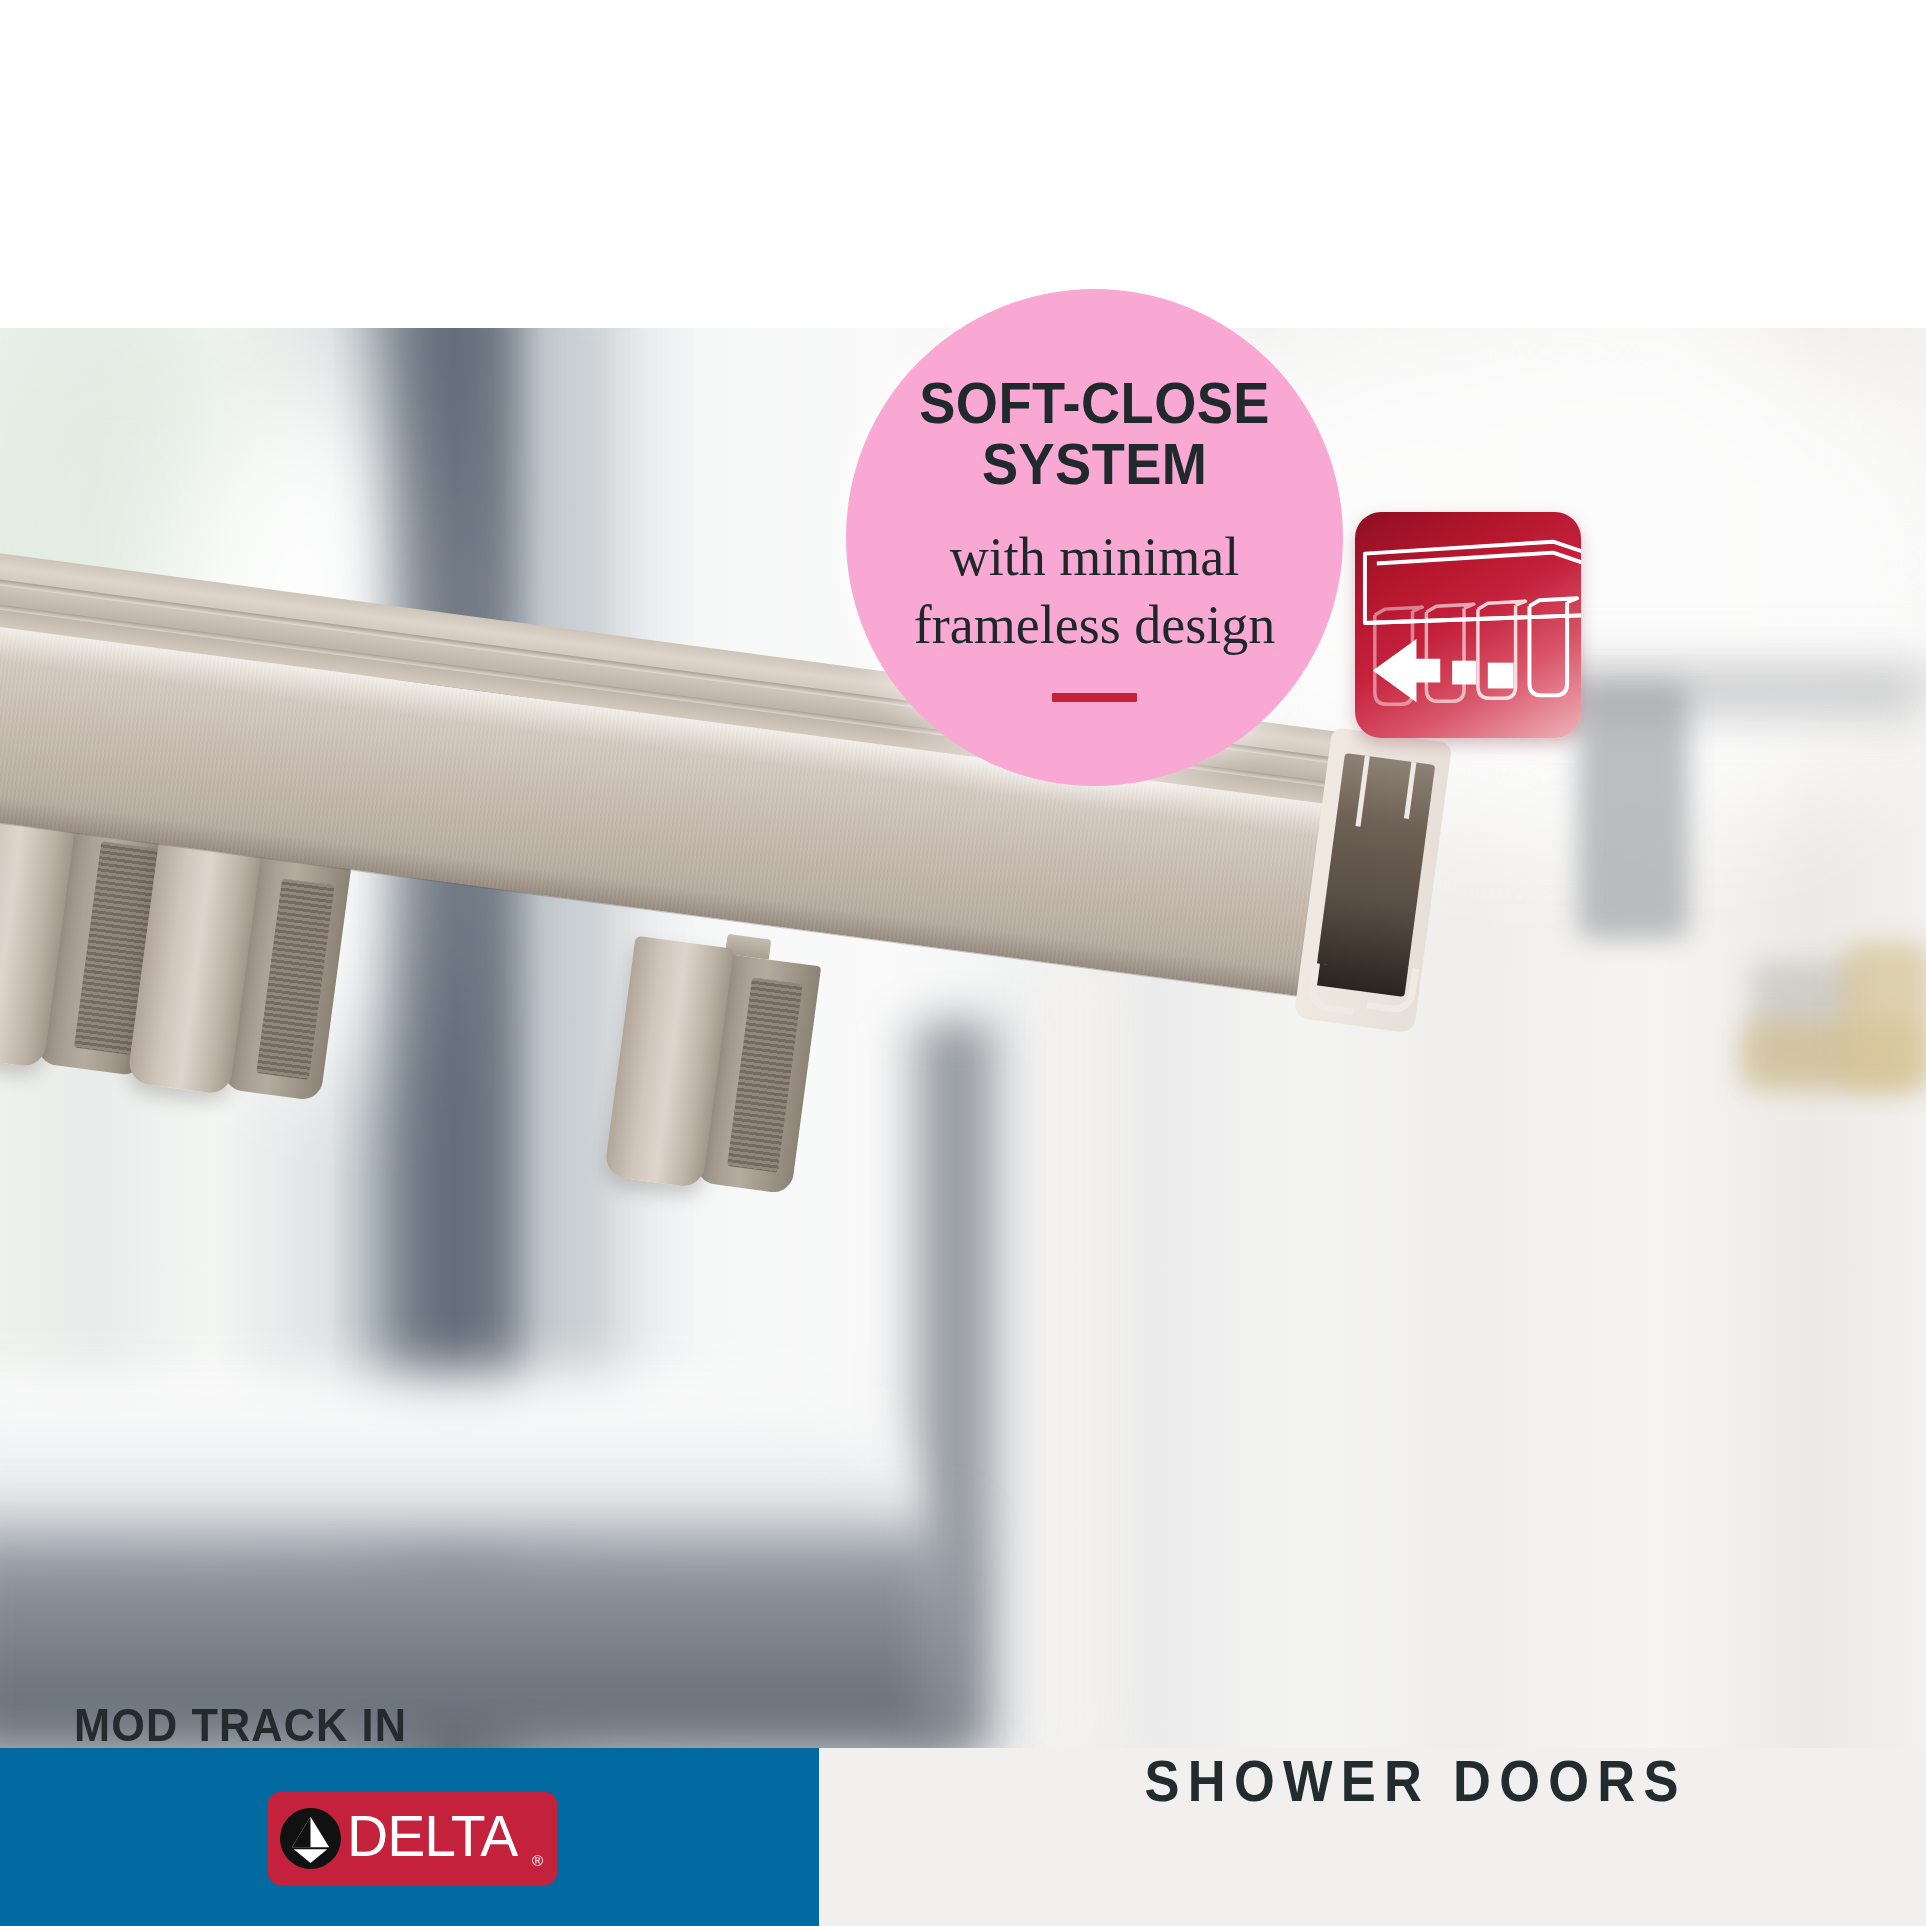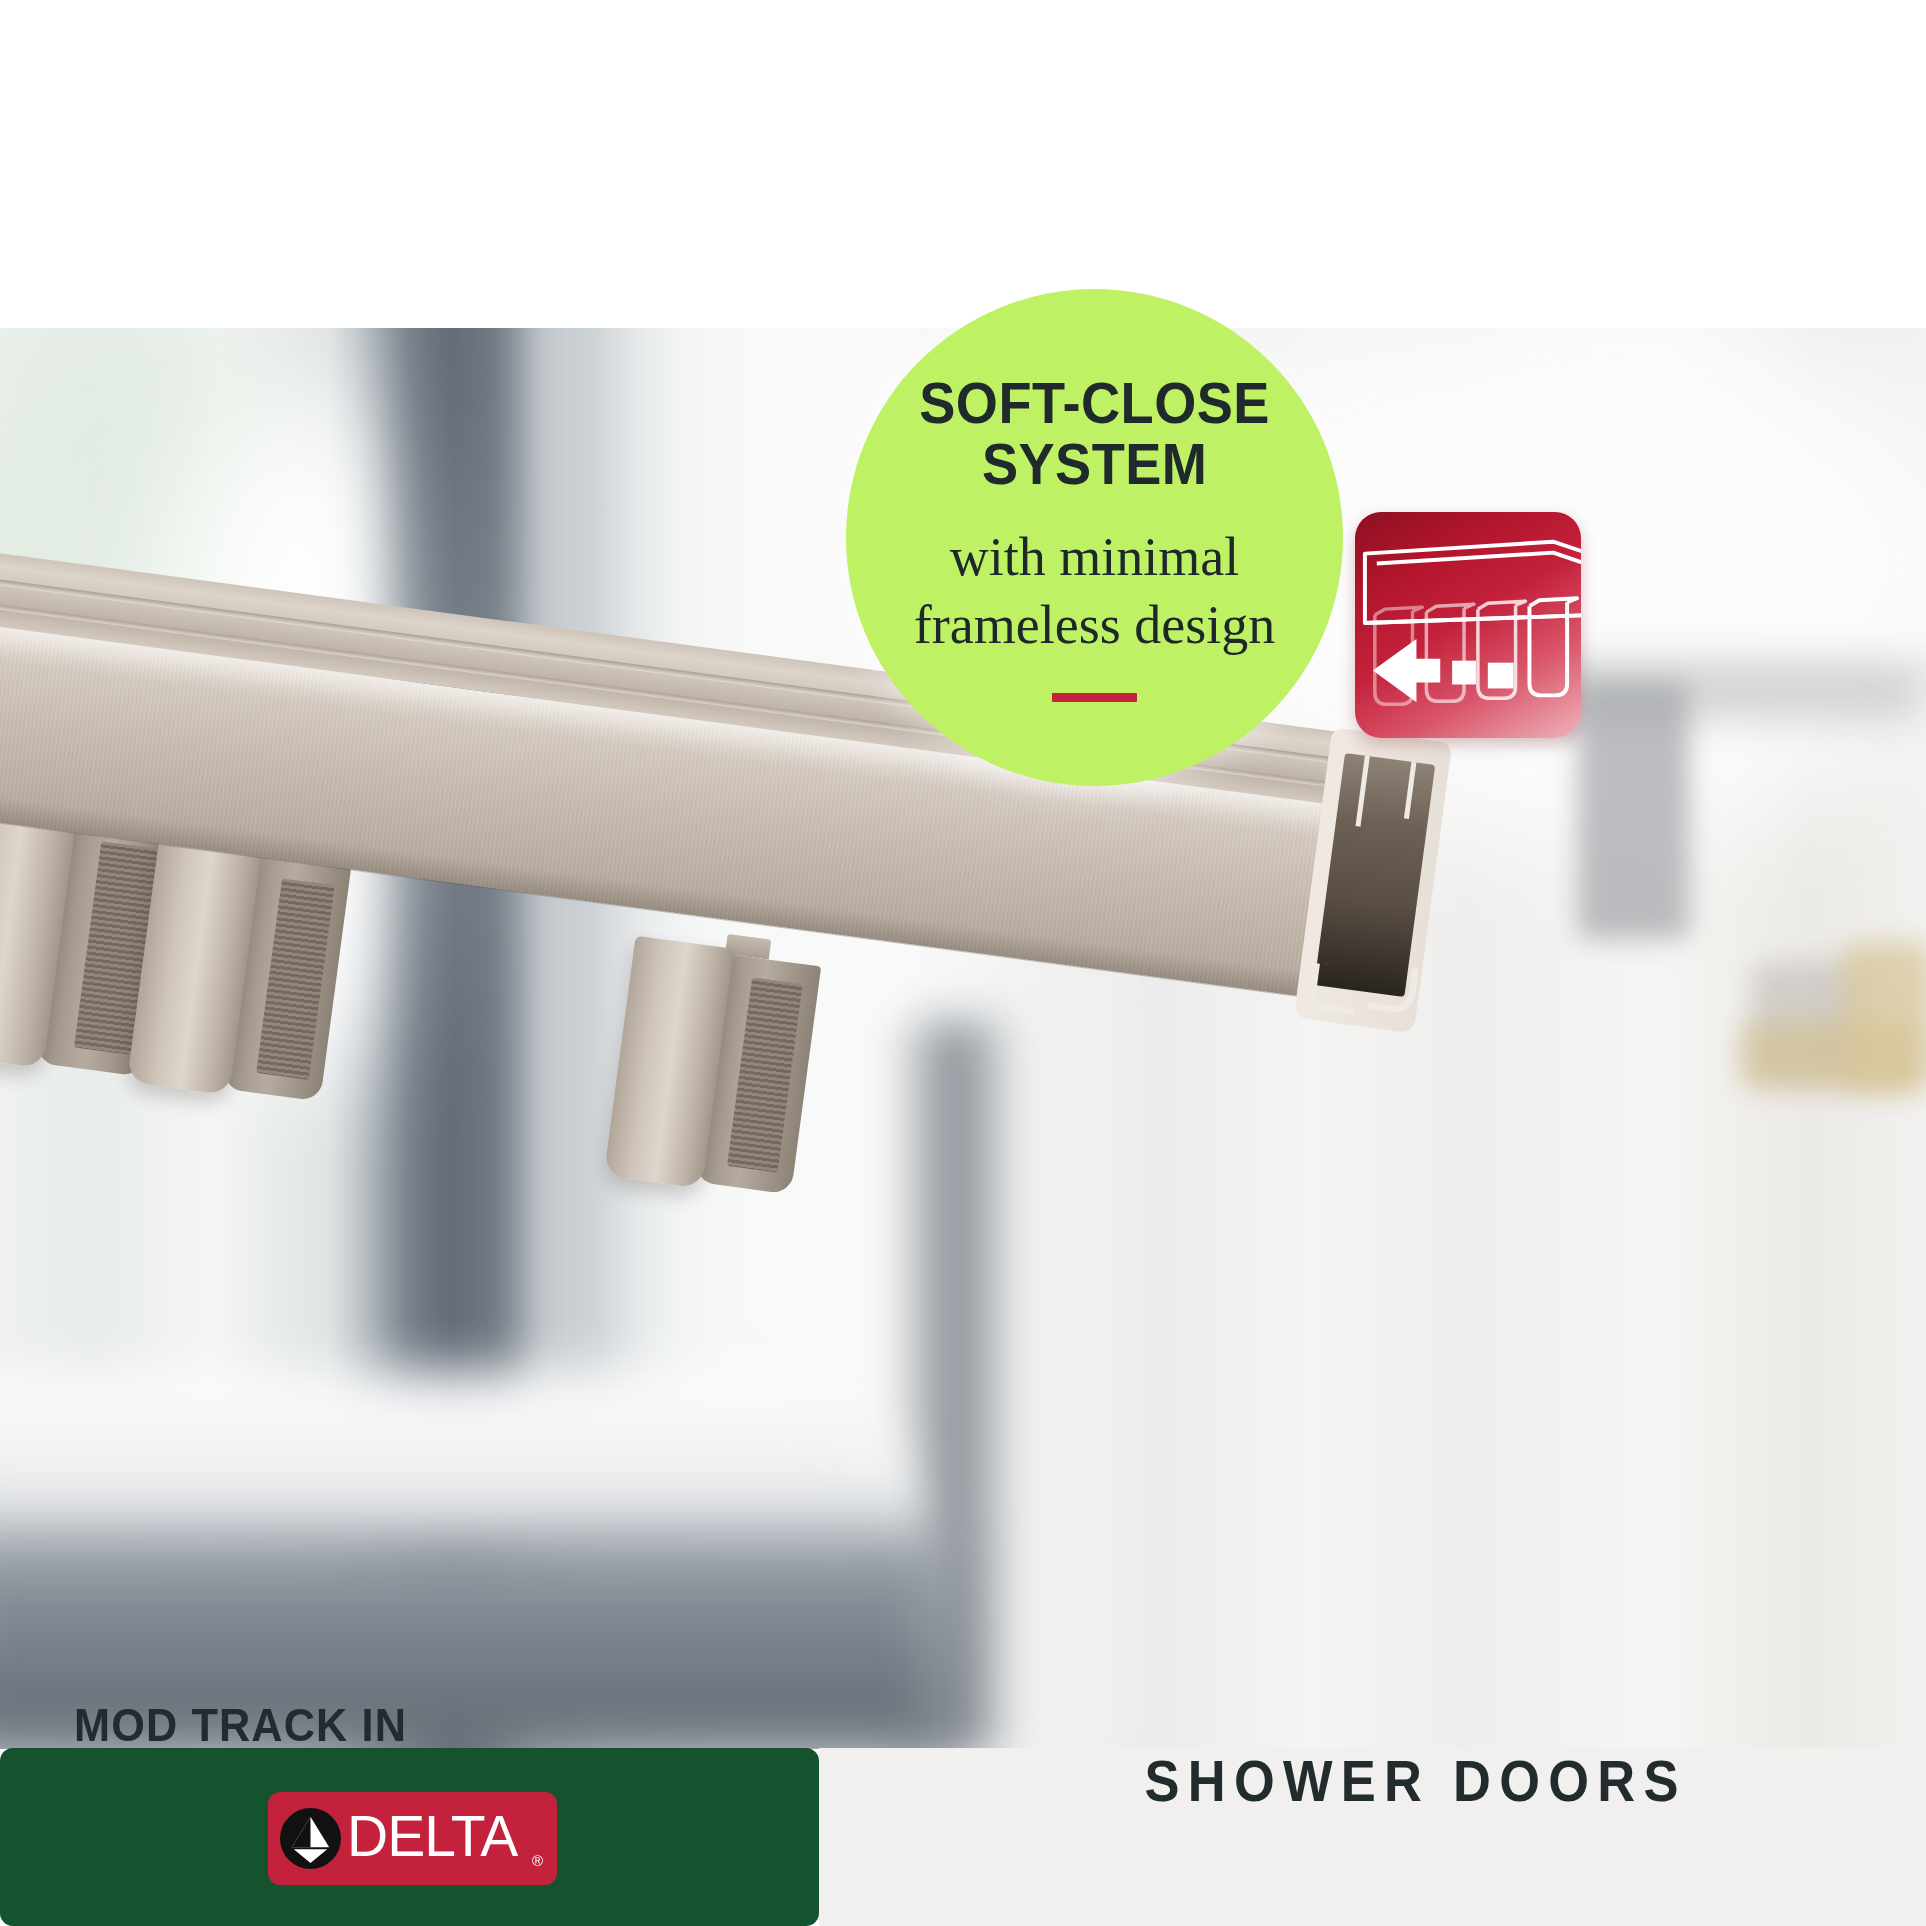--- a/index.html
+++ b/index.html
@@ -169,21 +169,21 @@
   }
   .bracket .tab{
     position:absolute;top:-14px;
     background:linear-gradient(180deg,#c6bbaf,#a99e92);
     border-radius:3px 3px 0 0;
   }
 
   
   .badge{
     position:absolute;left:846px;top:289px;width:497px;height:497px;
-    border-radius:50%;background:#bef264;
+    border-radius:50%;background:#f9a8d4;
     display:flex;flex-direction:column;align-items:center;justify-content:center;
     box-shadow:0 0 40px rgba(255,255,255,.55);
   }
   .badge-title{
     font-family:"Liberation Sans Narrow","Liberation Sans",sans-serif;
     font-weight:bold;font-size:57px;line-height:1.07;color:#20292B;
     text-align:center;letter-spacing:0.5px;margin:0;
     transform:scaleX(.95);
   }
   .badge-sub{
@@ -216,21 +216,21 @@
   .finish-block{position:absolute;left:1411px;top:1364px;width:396px;}
   .finish-head{
     font-family:"Liberation Sans Narrow","Liberation Sans",sans-serif;
     font-weight:bold;font-size:42px;letter-spacing:1.2px;color:#222B2D;
     text-align:center;transform:scaleX(.94);white-space:nowrap;
     margin:0 0 28px 0;
   }
 
   
   .footer{position:absolute;left:0;top:1748px;width:1927px;height:178px;display:flex;}
-  .footer-left{width:819px;height:178px;background:#14532d;position:relative;border-radius:13px;}
+  .footer-left{width:819px;height:178px;background:#0369a1;position:relative;}
   .footer-right{width:1108px;height:178px;background:#F1F0EE;display:flex;}
   .footer-right-text{
     font-family:"Liberation Sans Narrow","Liberation Sans",sans-serif;
     font-weight:bold;font-size:57px;letter-spacing:9px;color:#222B2D;
     margin-left:302px;transform:scaleX(.92);white-space:nowrap;
   }
   .delta-logo{
     position:absolute;left:268px;top:44px;width:289px;height:93px;
     background:#C4213C;border-radius:12px;
     display:flex;align-items:center;

